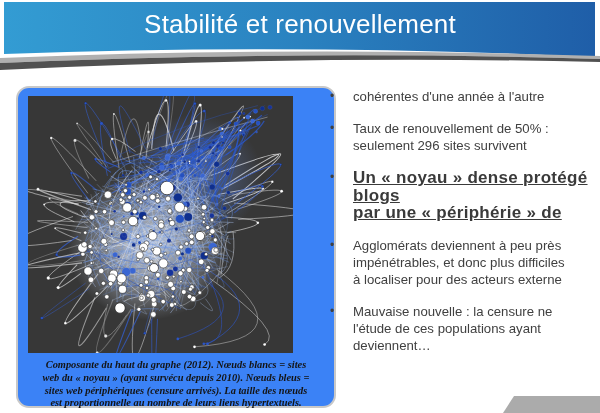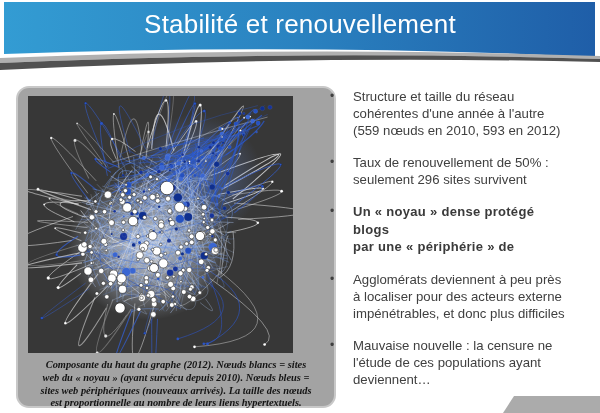--- a/index.html
+++ b/index.html
@@ -7,35 +7,35 @@
     width:600px;height:413px;background:#ffffff;position:relative;overflow:hidden;
     font-family:"Liberation Sans",sans-serif;
   }
   .header-svg{position:absolute;left:0;top:0;}
   .slide-title{
     position:absolute;top:9px;left:0;width:600px;text-align:center;
     color:#ffffff;font-size:26px;letter-spacing:.2px;font-weight:normal;margin:0;
   }
   .figure-box{
     position:absolute;left:16px;top:86px;width:320px;height:322px;box-sizing:border-box;
-    background:#a3a3a3;border:2px solid #c8c8c8;border-radius:13px;
+    background:#3b82f6;border:2px solid #c8c8c8;border-radius:13px;
   }
   .graph{
     position:absolute;left:10px;top:8px;width:265px;height:257px;background:#373737;overflow:hidden;
   }
   .caption{
     position:absolute;left:4px;right:4px;top:271px;text-align:center;
     font-family:"Liberation Serif",serif;font-style:italic;font-weight:600;
     font-size:10.4px;line-height:12.8px;color:#141414;
   }
   .bullets{position:absolute;left:327px;top:88px;width:266px;margin:0;padding:0;list-style:none;}
   .bullets li{display:flex;margin:0 0 15px 0;color:#404040;}
   .bullets .marker{flex:none;width:23px;padding-left:3px;font-size:12px;line-height:17px;color:#404040;}
   .bullets .btext{font-size:13.2px;line-height:17px;}
-  .bullets li.bold .btext{font-weight:bold;font-size:13px;line-height:17.5px;letter-spacing:.3px;color:#3a3a3a;}
+  .bullets li.bold .btext{font-weight:bold;font-size:17px;line-height:17.5px;letter-spacing:.3px;color:#3a3a3a;text-decoration:underline;}
   .bullets .it{}
   .corner-decoration{
     position:absolute;right:0;bottom:0;width:100px;height:17px;background:#ababab;
     clip-path:polygon(3% 100%,14% 0,100% 0,100% 100%);
   }
 </style>
 </head>
 <body>
 
 <svg class="header-svg" width="600" height="74" aria-hidden="true">
@@ -882,32 +882,30 @@
         <circle cx="181.1" cy="60.9" r="1.60" fill="#3a66d2" stroke="rgba(255,255,255,0.2)" stroke-width="0.3"></circle>
         <circle cx="150.6" cy="67.3" r="2.11" fill="#3a66d2" stroke="rgba(255,255,255,0.2)" stroke-width="0.3"></circle>
         <circle cx="207.8" cy="27.7" r="2.04" fill="#2450c0" stroke="rgba(255,255,255,0.2)" stroke-width="0.3"></circle>
         <circle cx="193.7" cy="37.6" r="1.81" fill="#3a66d2" stroke="rgba(255,255,255,0.2)" stroke-width="0.3"></circle>
         <circle cx="151.6" cy="59.9" r="1.65" fill="#2450c0" stroke="rgba(255,255,255,0.2)" stroke-width="0.3"></circle>
       </svg>
   </div>
   <div class="caption">
       <div>Composante du haut du graphe (2012). Nœuds blancs = sites</div>
       <div>web du « noyau » (ayant survécu depuis 2010). Nœuds bleus =</div>
-      <div>sites web périphériques (nouveaux arrivés). La taille des nœuds</div>
+      <div>sites web périphériques (censure arrivés). La taille des nœuds</div>
       <div>est proportionnelle au nombre de leurs liens hypertextuels.</div>
     </div>
 </div>
 
 <ul class="bullets">
     <li>
       <span class="marker">•</span>
       <div class="btext">
-        <div><span>Structure et taille du réseau</span></div>
         <div><span>cohérentes d'une année à l'autre</span></div>
-        <div><span>(559 nœuds en 2010, 593 en 2012)</span></div>
       </div>
     </li>
     <li>
       <span class="marker">•</span>
       <div class="btext">
         <div><span>Taux de renouvellement de 50% :</span></div>
         <div><span>seulement 296 sites survivent</span></div>
       </div>
     </li>
     <li class="bold">
@@ -915,22 +913,22 @@
       <div class="btext">
         <div><span>Un « noyau » dense protégé</span></div>
         <div><span>blogs</span></div>
         <div><span>par une « périphérie » de</span></div>
       </div>
     </li>
     <li>
       <span class="marker">•</span>
       <div class="btext">
         <div><span class="it">Agglomérats</span><span> deviennent à peu près</span></div>
+        <div><span>impénétrables, et donc plus difficiles</span></div>
         <div><span>à localiser pour des acteurs externe</span></div>
-        <div><span>impénétrables, et donc plus difficiles</span></div>
       </div>
     </li>
     <li>
       <span class="marker">•</span>
       <div class="btext">
         <div><span>Mauvaise nouvelle : la censure ne</span></div>
         <div><span>l'étude de ces populations ayant</span></div>
         <div><span>deviennent…</span></div>
       </div>
     </li>

